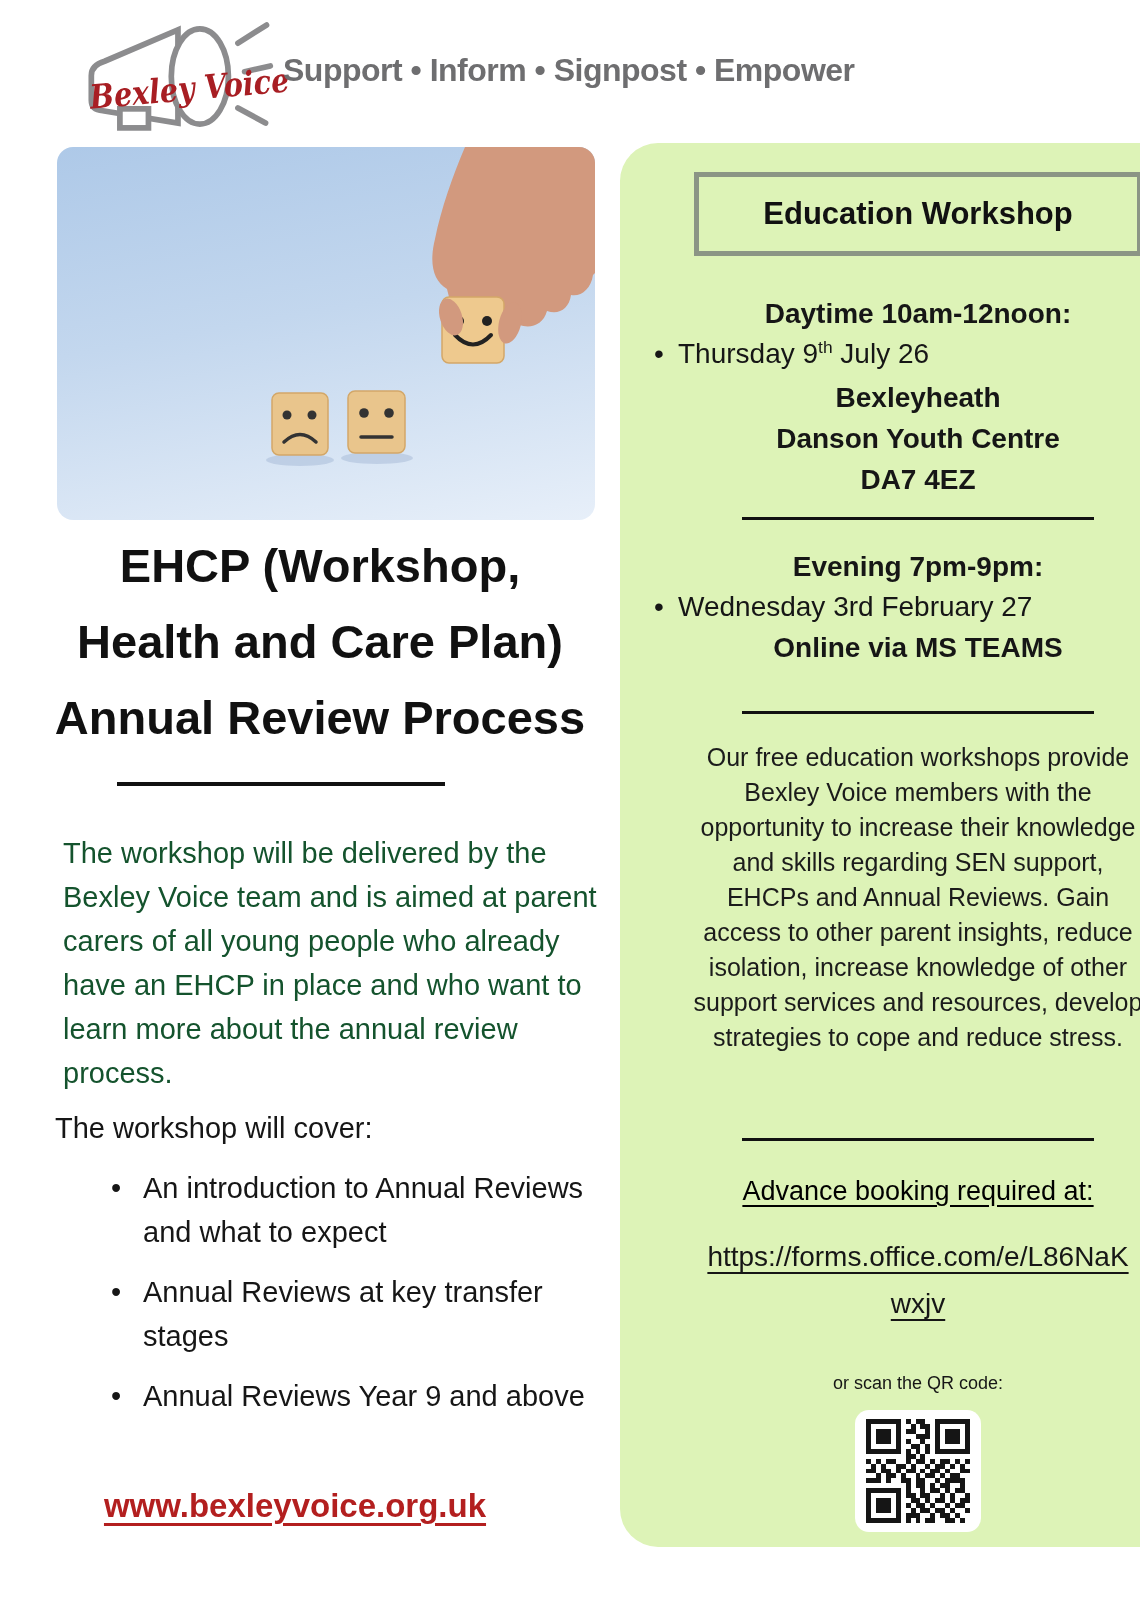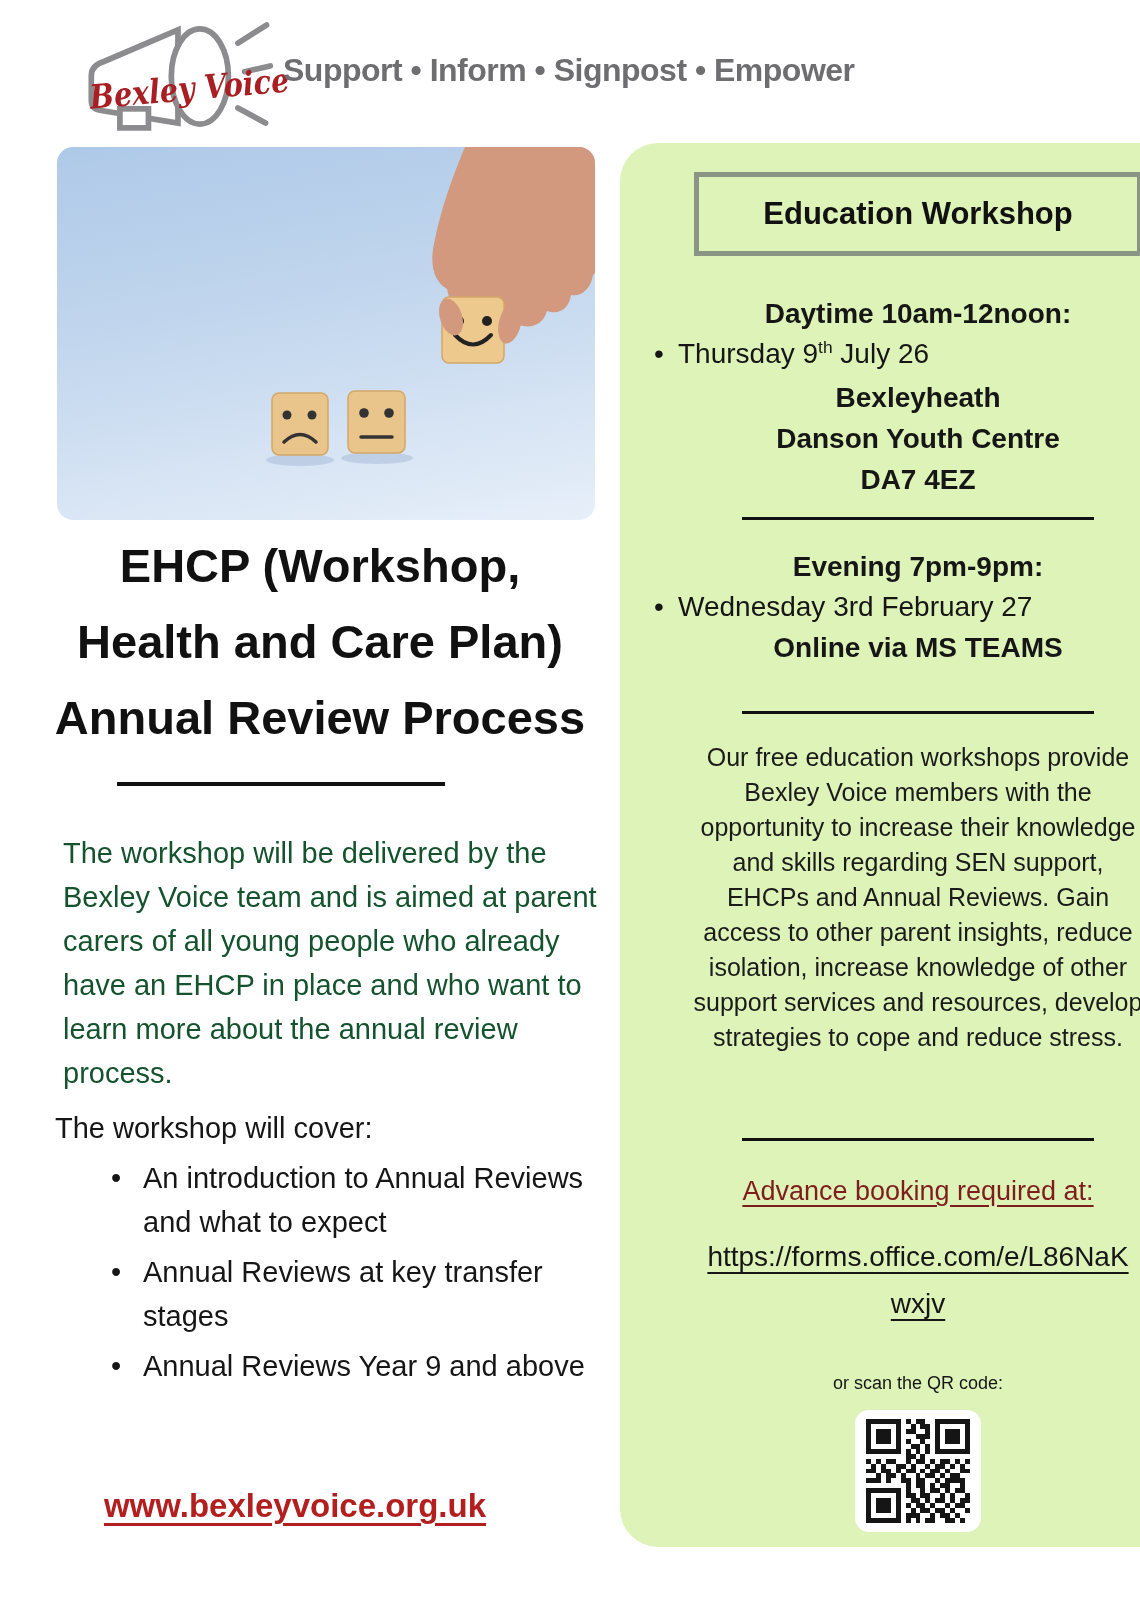--- a/index.html
+++ b/index.html
@@ -21,21 +21,21 @@
          font-size:47px;line-height:76px;font-weight:bold;text-align:center;color:#111;}
   .title span{display:block;}
   .title-divider{position:absolute;left:117px;top:782px;width:328px;height:4px;background:#111;}
 
   .intro{position:absolute;left:55px;top:802px;width:556px;
          font-size:29px;line-height:44px;color:#14532d;margin-left:8px;}
 
   .cover{position:absolute;left:55px;top:1106px;width:556px;font-size:29px;line-height:44px;}
   .cover-heading{margin:0 0 4px 0;font-weight:normal;font-size:29px;line-height:44px;}
   .cover ul{list-style:none;margin:0;padding:0;}
-  .cover li{position:relative;padding-left:88px;margin-top:6px;}
+  .cover li{position:relative;padding-left:88px;margin-top:16px;}
   .cover li::before{content:"\2022";position:absolute;left:56px;top:0;font-size:29px;}
 
   .website{position:absolute;left:60px;top:1487px;width:470px;text-align:center;
            font-size:33px;font-weight:bold;color:#b31f1f;text-decoration:underline;
            text-decoration-thickness:3px;text-underline-offset:6px;}
 
   
   .panel{position:absolute;left:620px;top:143px;width:596px;height:1404px;
          background:#ddf3b7;border-radius:38px;text-align:center;}
   .ws-box{width:438px;height:74px;margin:29px auto 0;border:5px solid #8b9585;
@@ -45,21 +45,21 @@
   .date-line{text-align:left;margin:0 0 0 58px;position:relative;font-size:28px;line-height:40px;}
   .date-line::before{content:"\2022";position:absolute;left:-24px;top:0;}
   .venue{font-size:28px;font-weight:bold;line-height:41px;}
   .venue-group{margin-top:3px;}
   .panel-divider{width:352px;height:3px;background:#111;margin:0 auto;}
   .div-1{margin-top:17px;}
   .div-2{margin-top:43px;}
   .div-3{margin-top:83px;}
   .evening-heading{margin-top:27px;}
   .desc{margin:26px auto 0;width:452px;font-size:25px;line-height:35px;color:#1b1b1b;}
-  .booking-label{display:inline-block;margin-top:30px;font-size:27px;line-height:40px;color:#7f1d1d;
+  .booking-label{display:inline-block;margin-top:30px;font-size:27px;line-height:40px;color:#000000;
                  text-decoration:underline;text-underline-offset:5px;}
   .booking-url{display:block;margin-top:22px;font-size:28px;line-height:47px;color:#161616;
                text-decoration:underline;text-underline-offset:6px;}
   .booking-url span{display:block;}
   .qr-label{margin-top:36px;font-size:18px;line-height:40px;}
   .qr-box{width:126px;height:122px;margin:7px auto 0;background:#fff;border-radius:14px;
           display:flex;align-items:center;justify-content:center;}
   .qr-svg{width:104px;height:104px;fill:#151515;shape-rendering:crispEdges;}
 
   sup{font-size:0.62em;vertical-align:super;line-height:0;}

